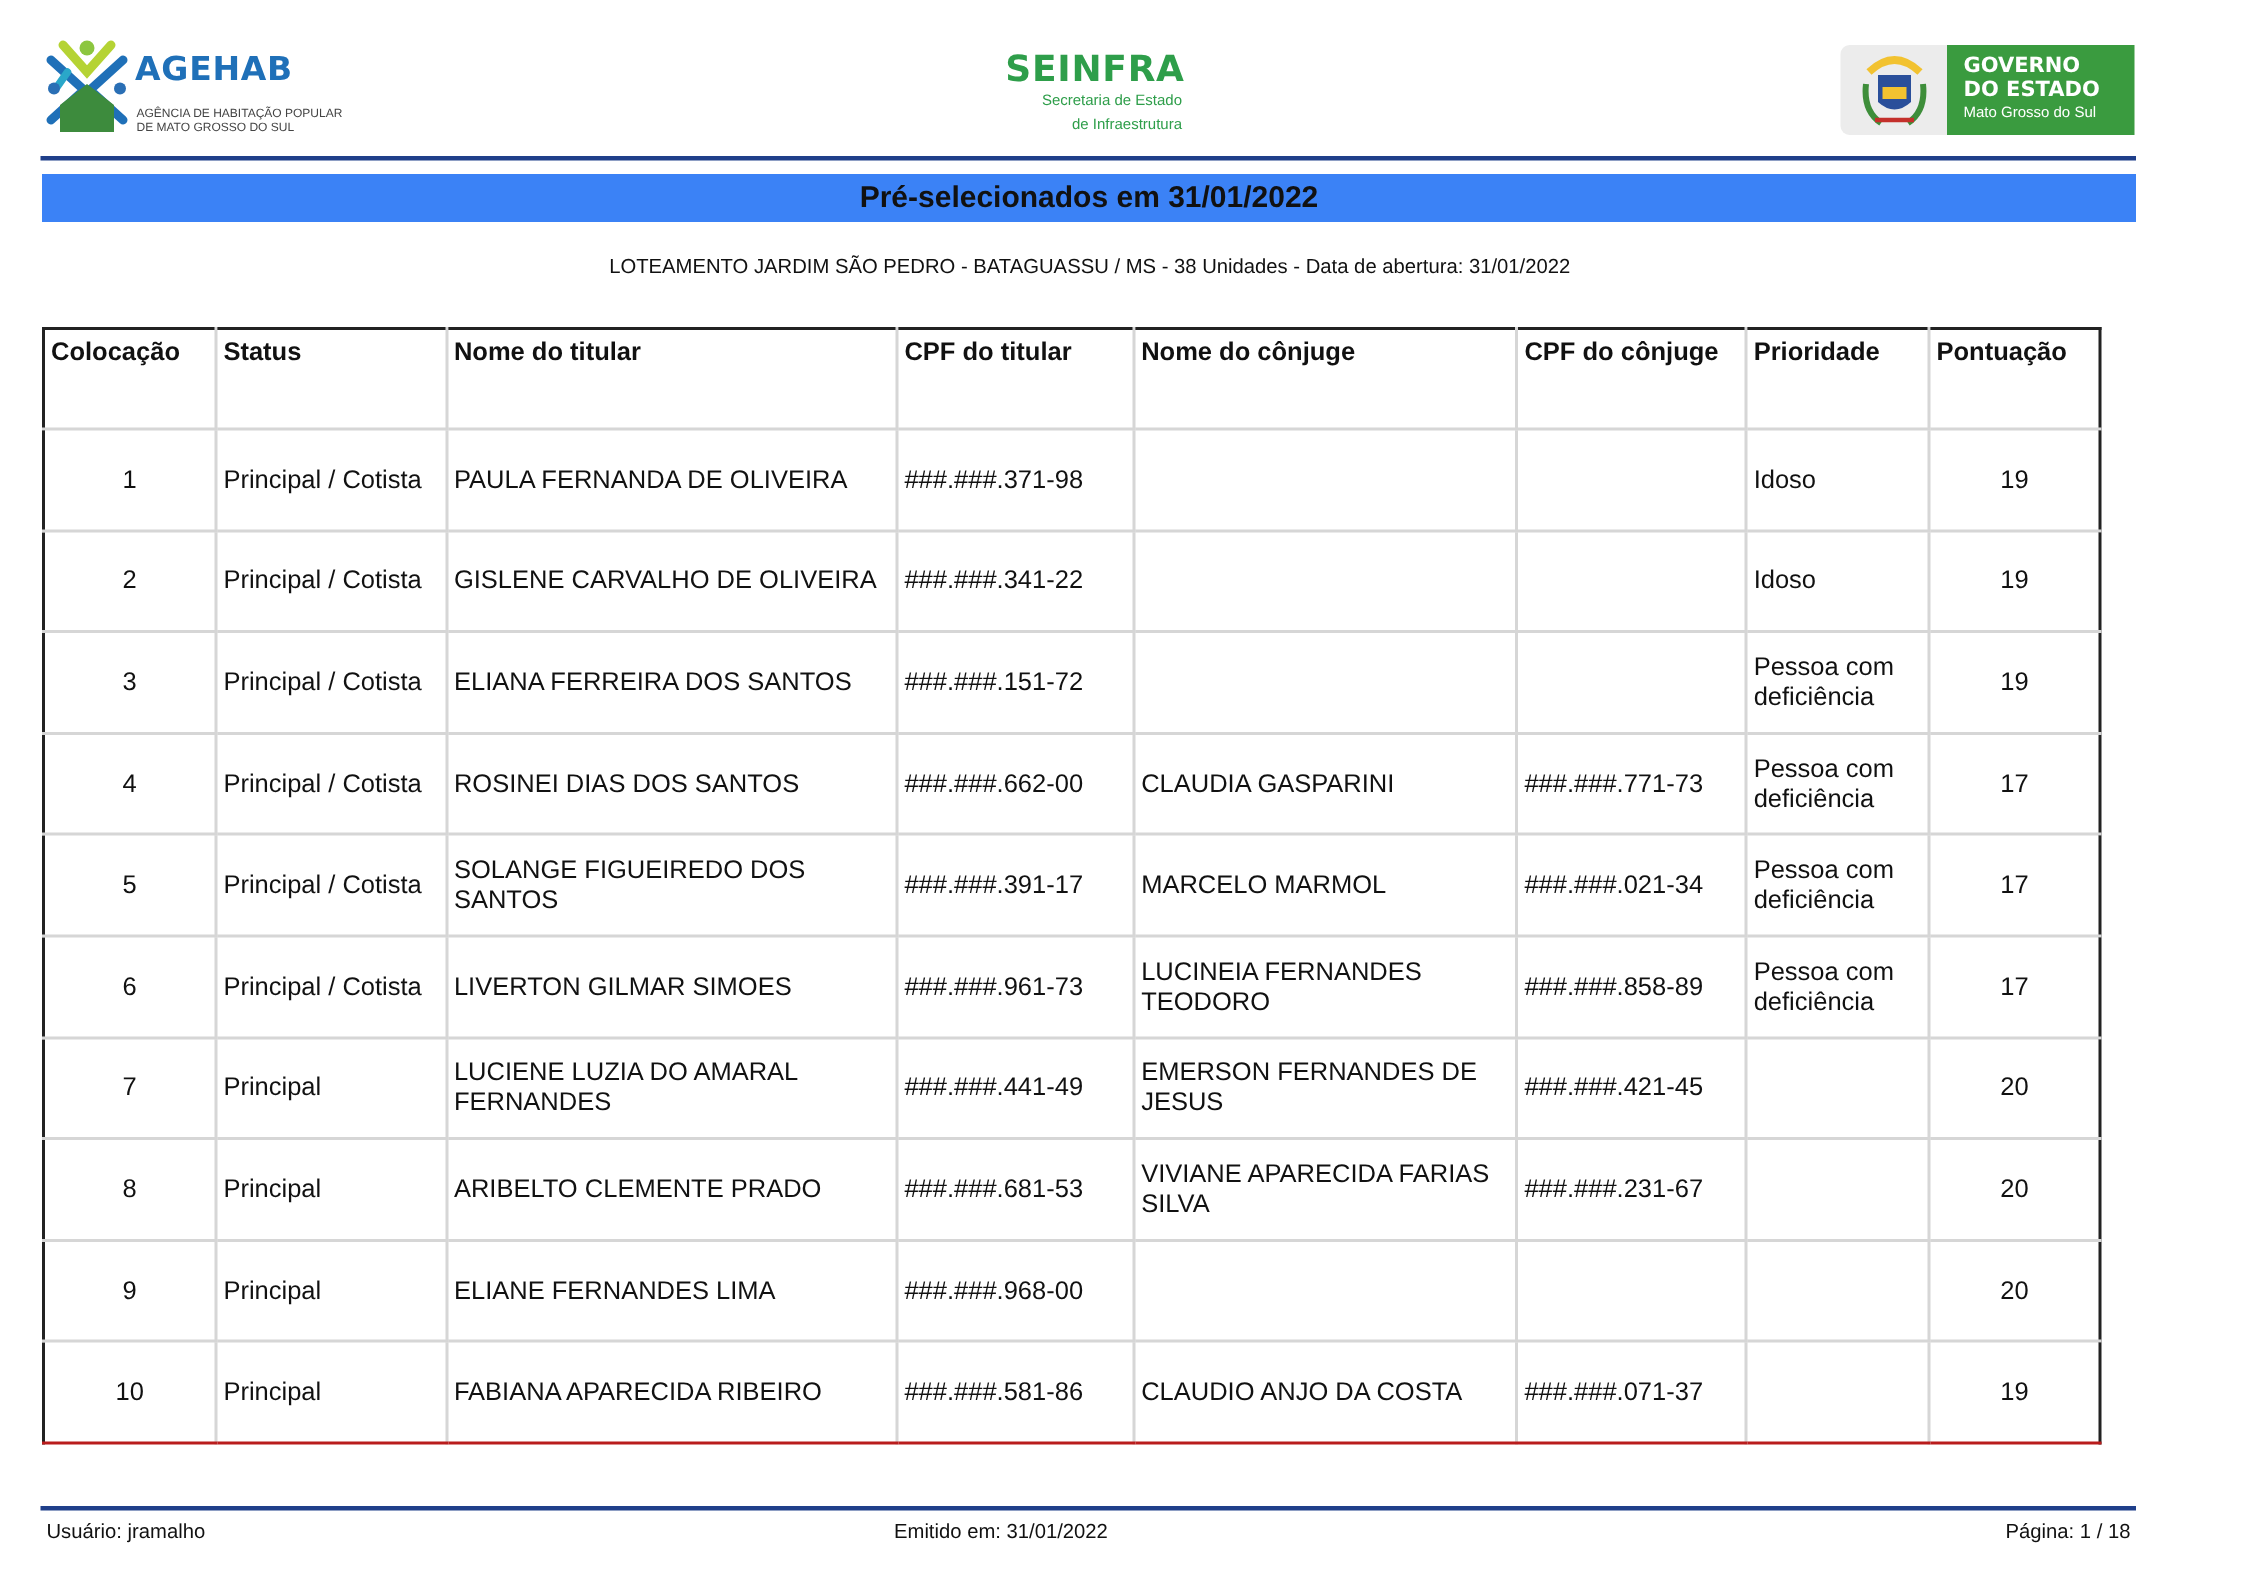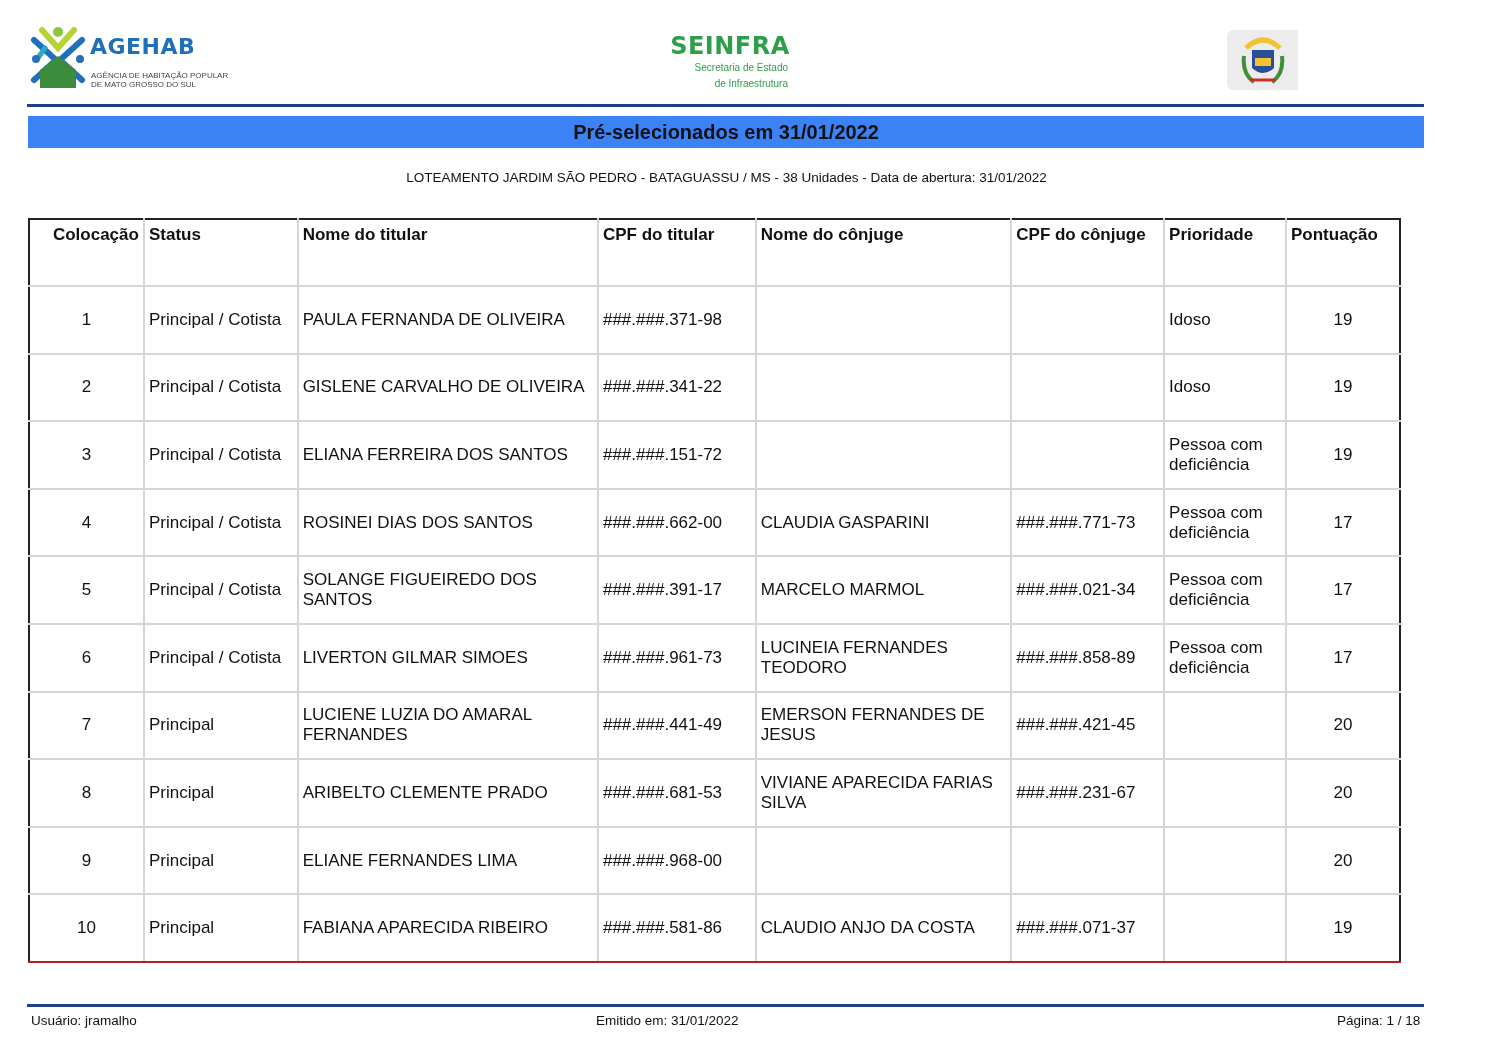--- a/index.html
+++ b/index.html
@@ -30,21 +30,21 @@
     .title-band h1 { font-size: 20px; font-weight: bold; line-height: 32px; color: #111; }
 
     .subtitle { position: absolute; left: 0; top: 170px; width: 1453px; text-align: center; font-size: 13.5px; color: #111; }
 
     
     table { position: absolute; left: 28px; top: 218px; width: 1373px; border-collapse: collapse; border: 2px solid #222; }
     th, td { border: 2px solid #d6d6d6; font-size: 17px; color: #111; padding: 0 4px; vertical-align: middle; text-align: left; font-weight: normal; }
     th { height: 67px; vertical-align: top; padding-top: 5px; font-weight: bold; }
     td { height: 67.6px; line-height: 20px; }
     td.num, td.score { text-align: center; }
-    th.c1 { text-align: right; }
+    th.c1 { text-align: left; }
     tr > *:first-child { border-left: 2px solid #222; }
     tr > *:last-child { border-right: 2px solid #222; }
     tr:last-child td { border-bottom: 2px solid #b91c1c; }
     thead th { border-top: 2px solid #222; }
 
     .footer { position: absolute; top: 1013px; font-size: 13.5px; color: #111; }
     .footer.user { left: 31px; }
     .footer.emitted { left: 596px; }
     .footer.page { left: 1337px; }
   </style>
@@ -78,20 +78,25 @@
 <div class="logo-gov">
   <div class="gov-crest">
     <svg width="46" height="52" viewBox="0 0 46 52">
       <path d="M6 14 Q23 -2 40 14" stroke="#f2c230" stroke-width="5" fill="none"></path>
       <path d="M4 22 Q2 40 14 48" stroke="#3e8e3a" stroke-width="4" fill="none"></path>
       <path d="M42 22 Q44 40 32 48" stroke="#3e8e3a" stroke-width="4" fill="none"></path>
       <path d="M12 16 L34 16 L34 34 Q23 44 12 34 Z" fill="#2a4f9a"></path>
       <rect x="15" y="24" width="16" height="8" fill="#f2c230"></rect>
       <path d="M10 46 L36 46" stroke="#c4302b" stroke-width="3"></path>
     </svg>
+  </div>
+  <div class="gov-box">
+    <span class="gov-line1">GOVERNO</span>
+    <span class="gov-line1">DO ESTADO</span>
+    <span class="gov-line2">Mato Grosso do Sul</span>
   </div>
 </div>
 
 <div class="rule top"></div>
 
 <div class="title-band">
   <h1>Pré-selecionados em 31/01/2022</h1>
 </div>
 
 <div class="subtitle">LOTEAMENTO JARDIM SÃO PEDRO -  BATAGUASSU / MS - 38 Unidades - Data de abertura: 31/01/2022</div>

